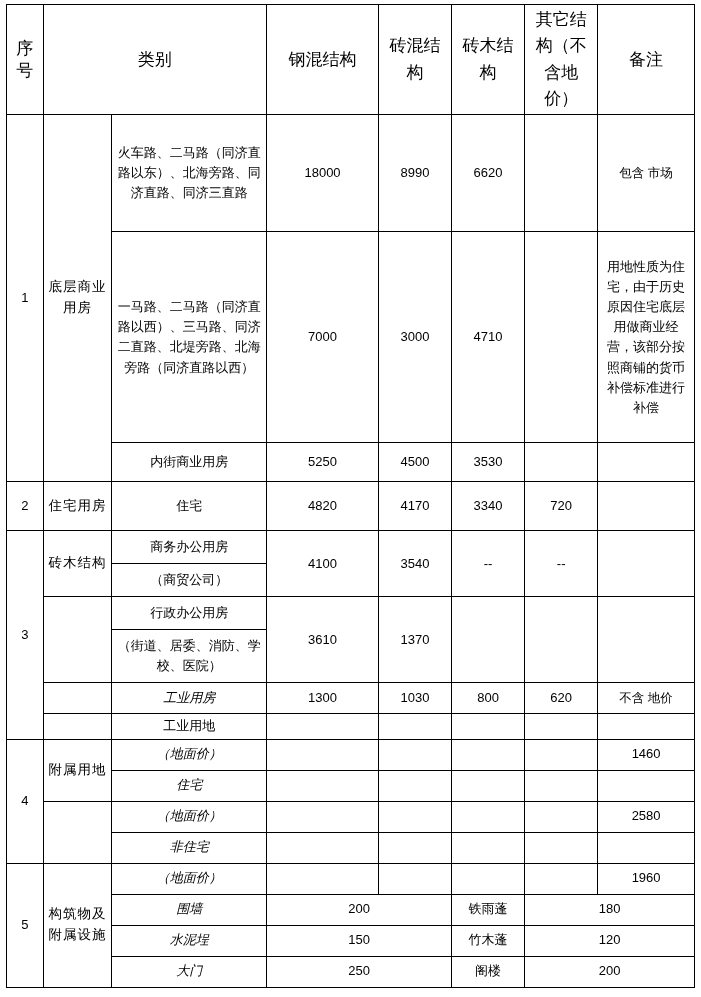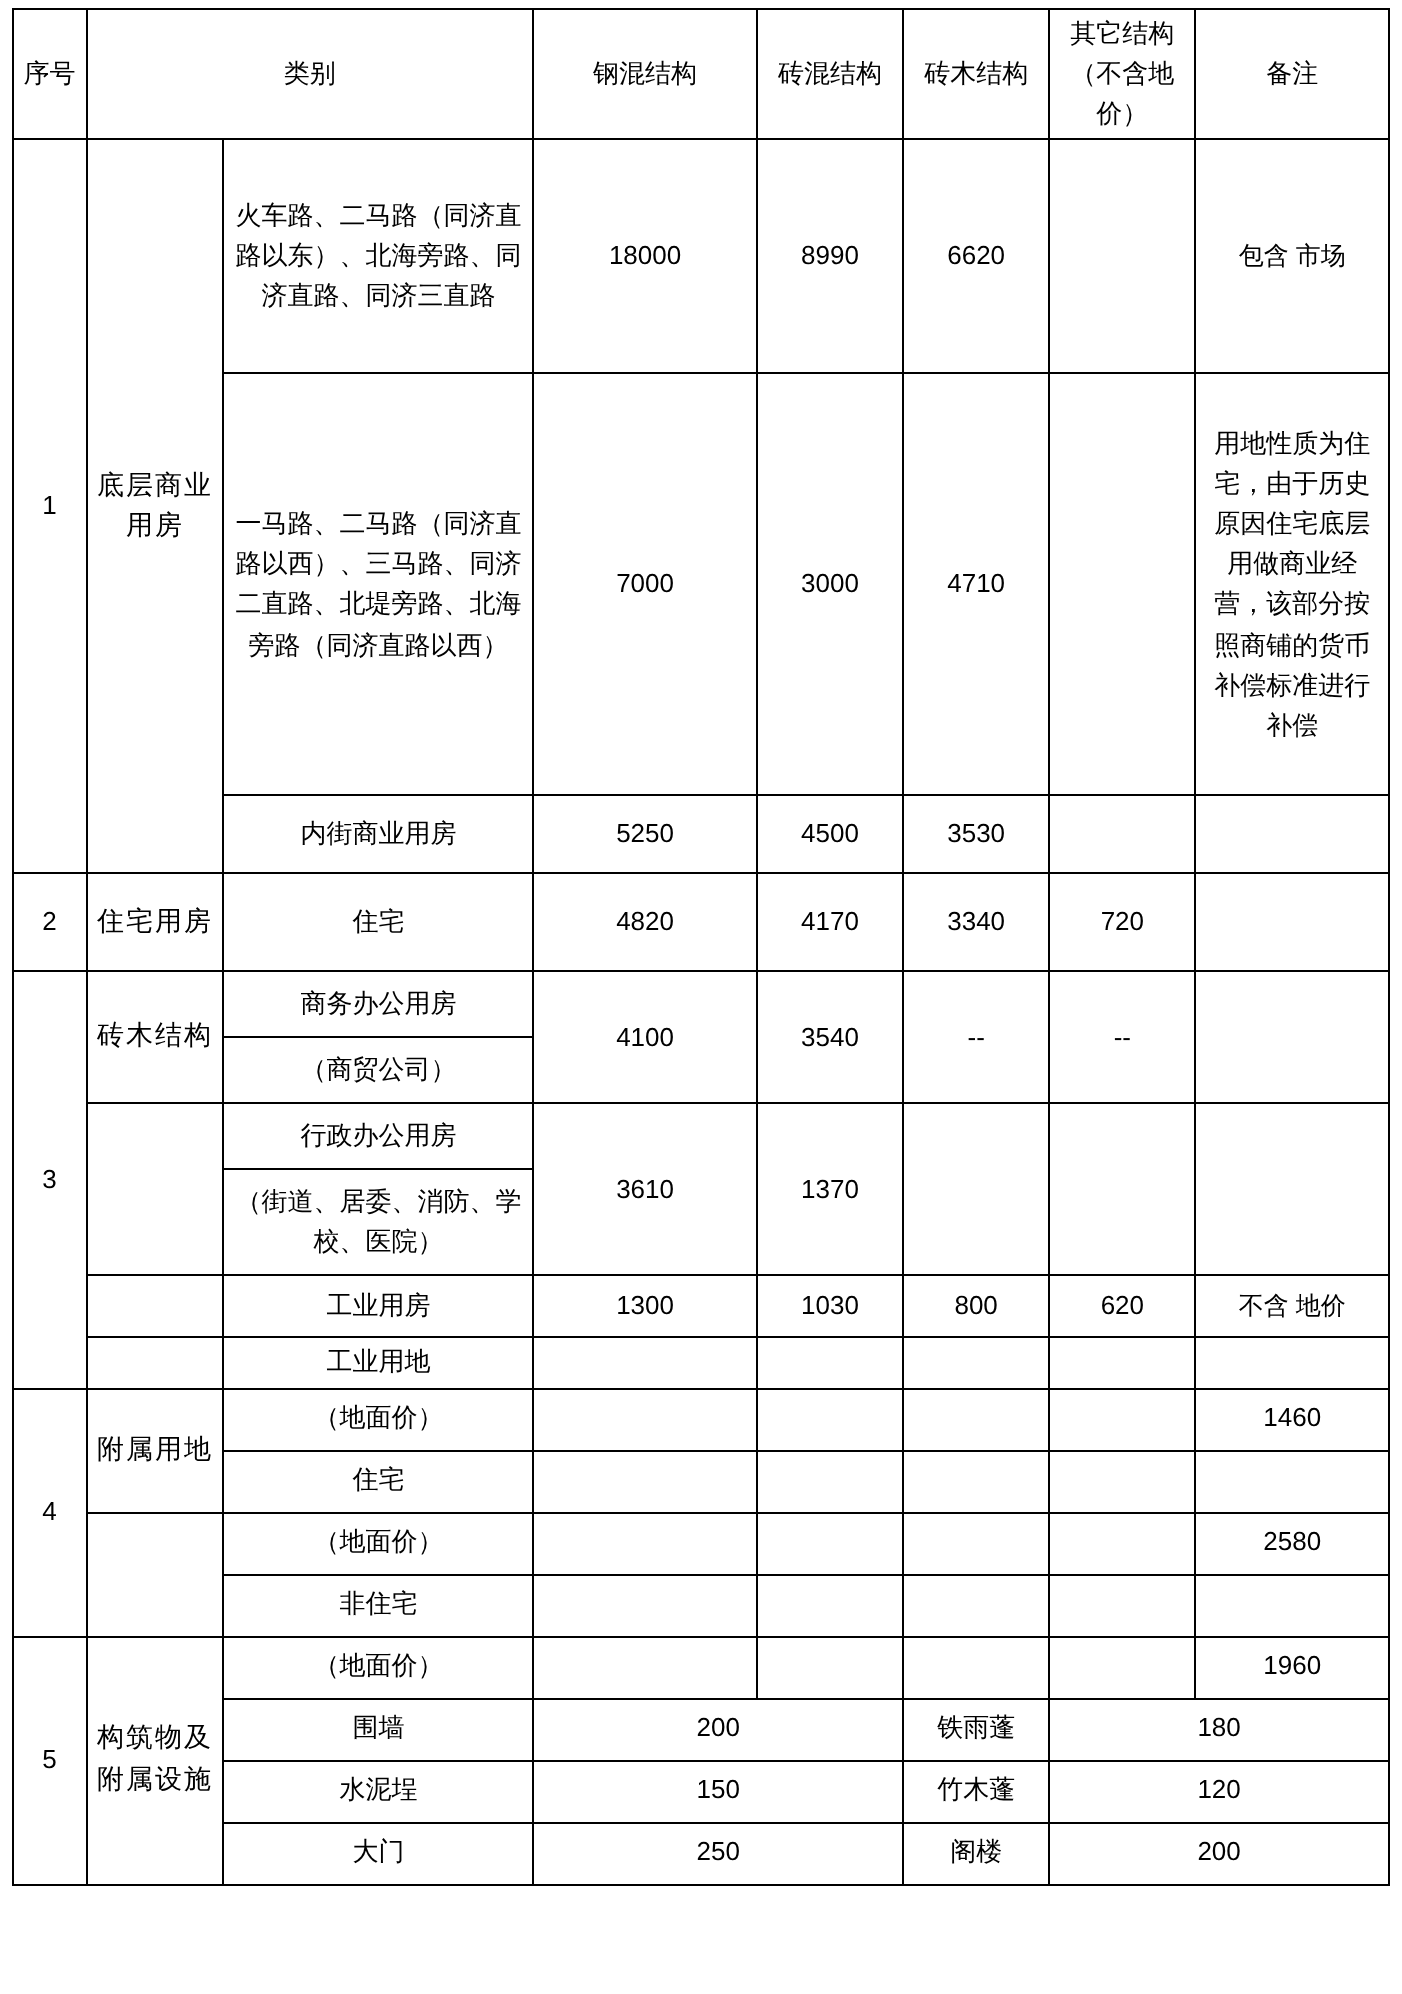--- a/index.html
+++ b/index.html
@@ -40,21 +40,21 @@
   col.c-cat1  { width: 64px; }
   col.c-cat2  { width: 144px; }
   col.c-gh    { width: 104px; }
   col.c-zh    { width: 68px; }
   col.c-zm    { width: 68px; }
   col.c-qt    { width: 68px; }
   col.c-bz    { width: 90px; }
 
   .hdr td {
     font-weight: bold;
-    font-size: 13px;
+    font-size: 17px;
     height: 52px;
   }
   .hdr .th-no {
     line-height: 1.25;
     letter-spacing: 0;
   }
   .seq {
     font-weight: bold;
     font-size: 13px;
   }
@@ -77,21 +77,21 @@
   .note-sm {
     font-size: 13px;
     line-height: 1.75;
   }
   .tall-1 { height: 112px; }
   .tall-2 { height: 206px; }
   .row-h-34 { height: 34px; }
   .row-h-44 { height: 44px; }
   .row-h-48 { height: 48px; }
   .row-h-28 { height: 28px; }
-  .row-h-26 { height: 26px; }
+  .row-h-26 { height: 26px; font-style: italic; }
 </style>
 </head>
 <body>
 
 <div class="page">
   <table class="comp">
     <colgroup>
       <col class="c-no">
         <col class="c-cat1">
         <col class="c-cat2">

